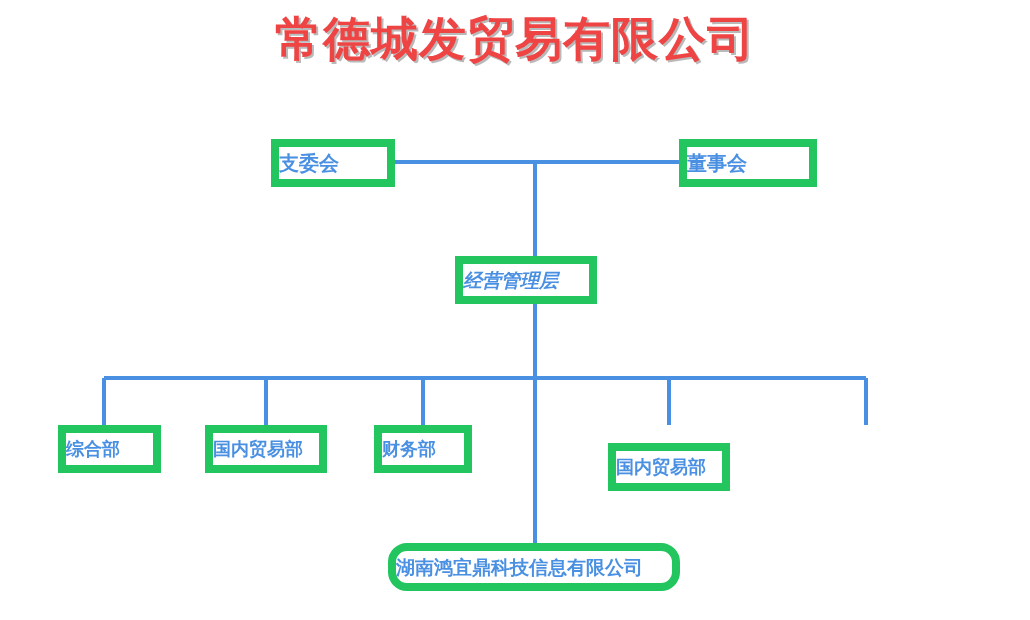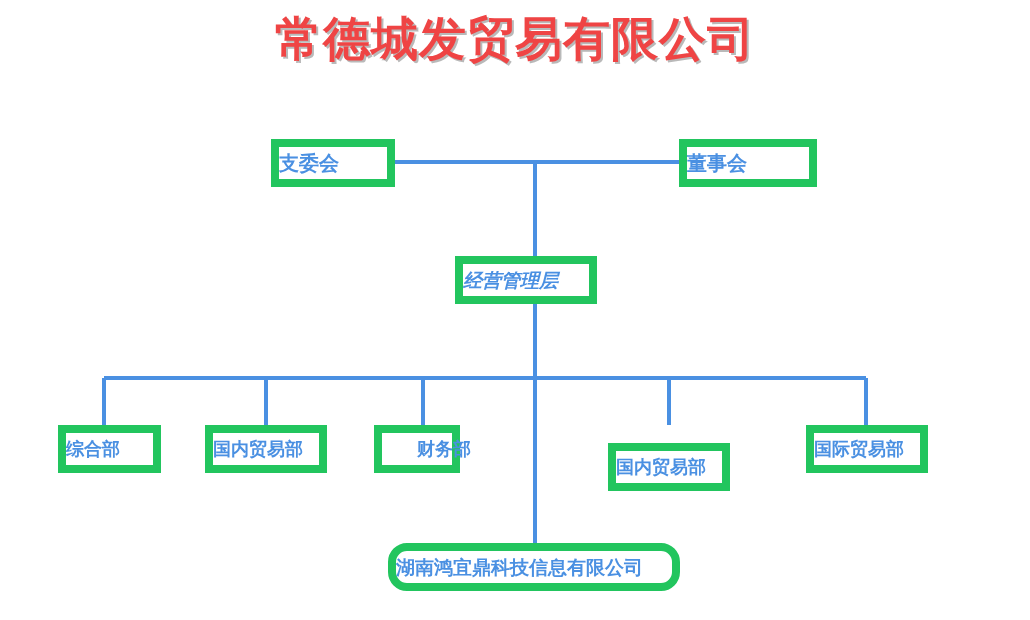--- a/index.html
+++ b/index.html
@@ -66,21 +66,21 @@
     display: block;
     line-height: 1;
   }
 
   .node-zhiweihui      { left: 271px; top: 139px; width: 124px; height: 48px; font-size: 20px; }
   .node-dongshihui     { left: 679px; top: 139px; width: 138px; height: 48px; font-size: 20px; }
   .node-guanlianceng   { left: 455px; top: 256px; width: 142px; height: 48px; font-size: 19px; font-style: italic; }
 
   .node-zonghebu       { left: 58px;  top: 425px; width: 103px;  height: 48px; font-size: 18px; }
   .node-fawubu         { left: 205px; top: 425px; width: 122px; height: 48px; font-size: 18px; }
-  .node-caiwubu        { left: 374px; top: 425px; width: 86px;  height: 48px; font-size: 18px; padding-left: 35px; }
+  .node-caiwubu        { left: 374px; top: 425px; width: 98px;  height: 48px; font-size: 18px; }
   .node-guoneibu       { left: 608px; top: 443px; width: 122px; height: 48px; font-size: 18px; }
   .node-guojibu        { left: 806px; top: 425px; width: 122px; height: 48px; font-size: 18px; }
 
   .node-subsidiary     { left: 388px; top: 543px; width: 292px; height: 48px; font-size: 19px; border-radius: 19px; }
 </style>
 </head>
 <body>
 
 <div id="chart-root">
 
@@ -128,21 +128,18 @@
   </div>
 
   <div class="node node-caiwubu">
     <span class="node-label">财务部</span>
   </div>
 
   <div class="node node-guoneibu">
     <span class="node-label">国内贸易部</span>
   </div>
 
-  <div class="node node-guojibu">
-    <span class="node-label">国际贸易部</span>
-  </div>
 
   <div class="node node-subsidiary">
     <span class="node-label">湖南鸿宜鼎科技信息有限公司</span>
   </div>
 
 </div>
 
 </body></html>

